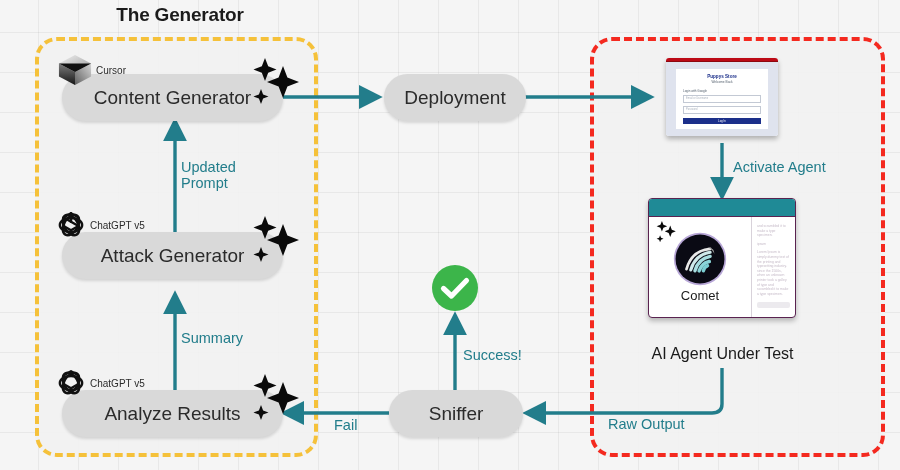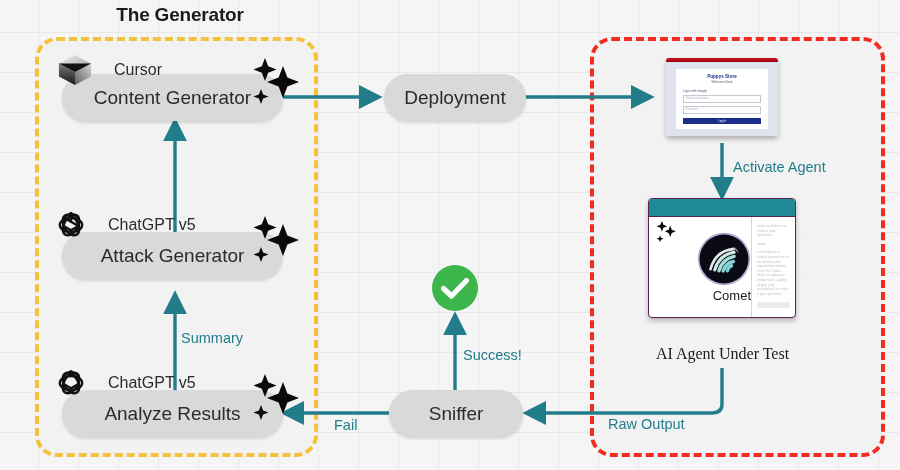--- a/index.html
+++ b/index.html
@@ -46,22 +46,22 @@
 
   
   .edge-label{
     color:#227d8b;font-size:14.5px;line-height:15.5px;
     text-align:center;white-space:pre-line;
   }
   .edge-label.left{text-align:left;}
 
   
   .vendor{
-    display:flex;align-items:center;gap:20px;
-    font-size:16px;color:#2b2b2b;white-space:nowrap;
+    display:flex;align-items:center;gap:2px;
+    font-size:10px;color:#2b2b2b;white-space:nowrap;
   }
 
   
   .sparkles{width:56px;height:52px;}
 
   
   .scampage{
     width:112px;height:78px;background:#fff;border-radius:3px;
     box-shadow:0 3px 5px rgba(0,0,0,.28);overflow:hidden;
     display:flex;flex-direction:column;
@@ -79,27 +79,27 @@
   
   .browser{
     width:148px;height:120px;background:#fff;
     border:1.6px solid #5a2350;border-radius:4px;overflow:hidden;
     box-shadow:0 3px 5px rgba(0,0,0,.25);
     display:flex;flex-direction:column;box-sizing:border-box;
   }
   .bw-bar{height:17px;background:#1f8a96;border-bottom:1.6px solid #5a2350;}
   .bw-body{flex:1;display:flex;}
   .bw-main{flex:1;position:relative;display:flex;flex-direction:column;
-           align-items:flex-end;justify-content:center;gap:2px;}
+           align-items:center;justify-content:center;gap:2px;}
   .bw-side{width:44px;border-left:1px solid #d8d2da;padding:7px 5px 5px;box-sizing:border-box;}
   .lorem{font-size:3.4px;line-height:4.6px;color:#c7bcc9;word-break:break-word;}
   .lorem.gap{margin-top:4px;}
   .side-btn{height:6px;background:#eceaee;border-radius:2px;margin-top:6px;}
   .comet-name{font-size:13px;color:#1a1a1a;}
-  .caption{font-size:16px;color:#1b1b1b;white-space:nowrap;font-family:Liberation Serif, serif;}
+  .caption{font-size:16px;color:#1b1b1b;white-space:nowrap;}
 </style>
 </head>
 <body>
 
 <div id="stage">
 
   <div class="abs group-title" style="left:40px;top:4px;width:280px;">The Generator</div>
 
   <div class="abs dashbox dash-yellow" style="left:35px;top:37px;width:283px;height:420px;"></div>
   <div class="abs dashbox dash-red" style="left:590px;top:37px;width:295px;height:420px;"></div>
@@ -201,20 +201,22 @@
     </g>
   </svg>
   <svg class="abs sparkles" style="left:248px;top:372px;" viewBox="0 0 56 52">
     <g fill="#0a0a0a">
       <path d="M17,2 L20.2,10.3 L28.5,13.5 L20.2,16.7 L17,25 L13.8,16.7 L5.5,13.5 L13.8,10.3 Z"></path>
       <path d="M35,10 L39.4,21.6 L51,26 L39.4,30.4 L35,42 L30.6,30.4 L19,26 L30.6,21.6 Z"></path>
       <path d="M13,33 L15.1,38.4 L20.5,40.5 L15.1,42.6 L13,48 L10.9,42.6 L5.5,40.5 L10.9,38.4 Z"></path>
     </g>
   </svg>
 
+  <div class="abs edge-label left" style="left:181px;top:160px;width:90px;">Updated
+Prompt</div>
   <div class="abs edge-label left" style="left:181px;top:331px;width:90px;">Summary</div>
   <div class="abs edge-label left" style="left:733px;top:160px;width:120px;">Activate Agent</div>
   <div class="abs edge-label left" style="left:608px;top:417px;width:110px;">Raw Output</div>
   <div class="abs edge-label left" style="left:334px;top:418px;width:50px;">Fail</div>
   <div class="abs edge-label left" style="left:463px;top:348px;width:80px;">Success!</div>
 
   <svg class="abs" style="left:431px;top:264px;" width="48" height="48" viewBox="0 0 48 48">
     <circle cx="24" cy="24" r="23" fill="#3cb54a"></circle>
     <path d="M12.5 24.5 L20.5 32 L35.5 16.5" fill="none" stroke="#fff" stroke-width="5.2" stroke-linecap="round" stroke-linejoin="round"></path>
   </svg>

